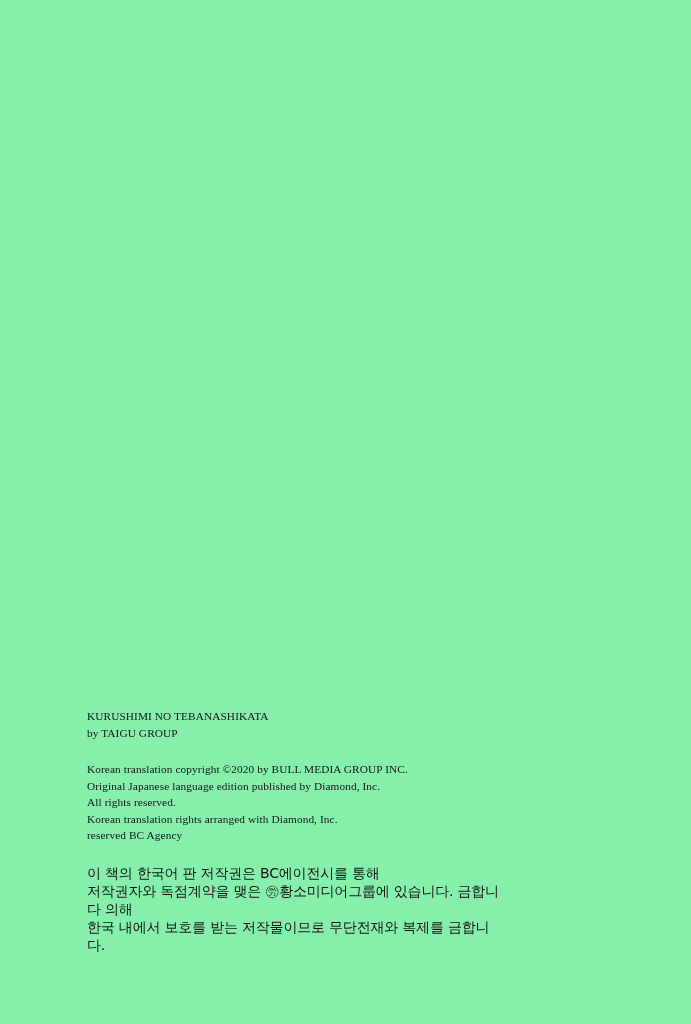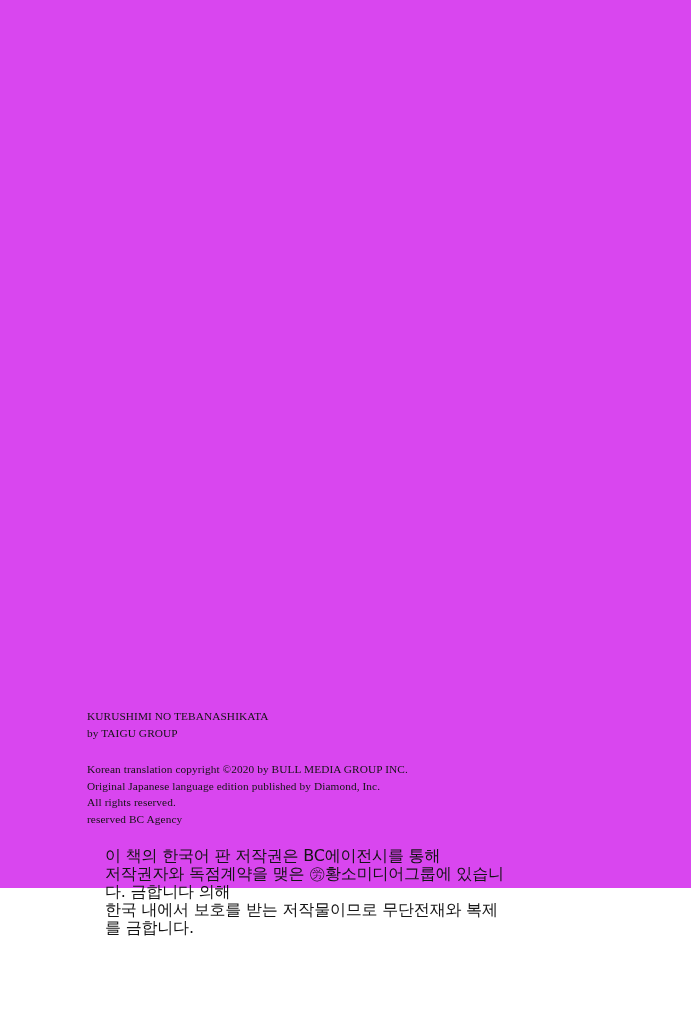--- a/index.html
+++ b/index.html
@@ -10,22 +10,22 @@
     width: 691px;
     height: 1024px;
     background: #ffffff;
     font-family: "Liberation Serif", serif;
     color: #1a1a1a;
     overflow: hidden;
   }
   .page {
     position: relative;
     width: 691px;
-    height: 888px;
-    background: #d946ef;
+    height: 1024px;
+    background: #86efac;
     box-sizing: border-box;
   }
   .copyright-block {
     position: absolute;
     left: 87px;
     top: 708px;
     width: 420px;
   }
   .group {
     margin: 0 0 20px 0;
@@ -36,44 +36,44 @@
   .line {
     font-family: "Liberation Serif", serif;
     font-size: 11.3px;
     line-height: 16.5px;
     letter-spacing: 0.1px;
     color: #141414;
     white-space: pre-wrap;
   }
   .line-ko {
     font-family: "DejaVu Sans", sans-serif;
-    font-size: 16px;
+    font-size: 14px;
     line-height: 18px;
     letter-spacing: -0.2px;
     color: #141414;
     white-space: pre-wrap;
-    margin-left: 18px;
   }
 </style>
 </head>
 <body>
 
 <div class="page">
 
   <div class="copyright-block">
 
     <div class="group">
       <div class="line">KURUSHIMI NO TEBANASHIKATA</div>
       <div class="line">by TAIGU GROUP</div>
     </div>
 
     <div class="group">
       <div class="line">Korean translation copyright ©2020 by BULL MEDIA GROUP INC.</div>
       <div class="line">Original Japanese language edition published by Diamond, Inc.</div>
       <div class="line">All rights reserved.</div>
+      <div class="line">Korean translation rights arranged with Diamond, Inc.</div>
       <div class="line">reserved BC Agency</div>
     </div>
 
     <div class="group">
       <div class="line-ko">이 책의 한국어 판 저작권은 BC에이전시를 통해</div>
       <div class="line-ko">저작권자와 독점계약을 맺은 ㊘황소미디어그룹에 있습니다. 금합니다 의해</div>
       <div class="line-ko">한국 내에서 보호를 받는 저작물이므로 무단전재와 복제를 금합니다.</div>
     </div>
 
   </div>

